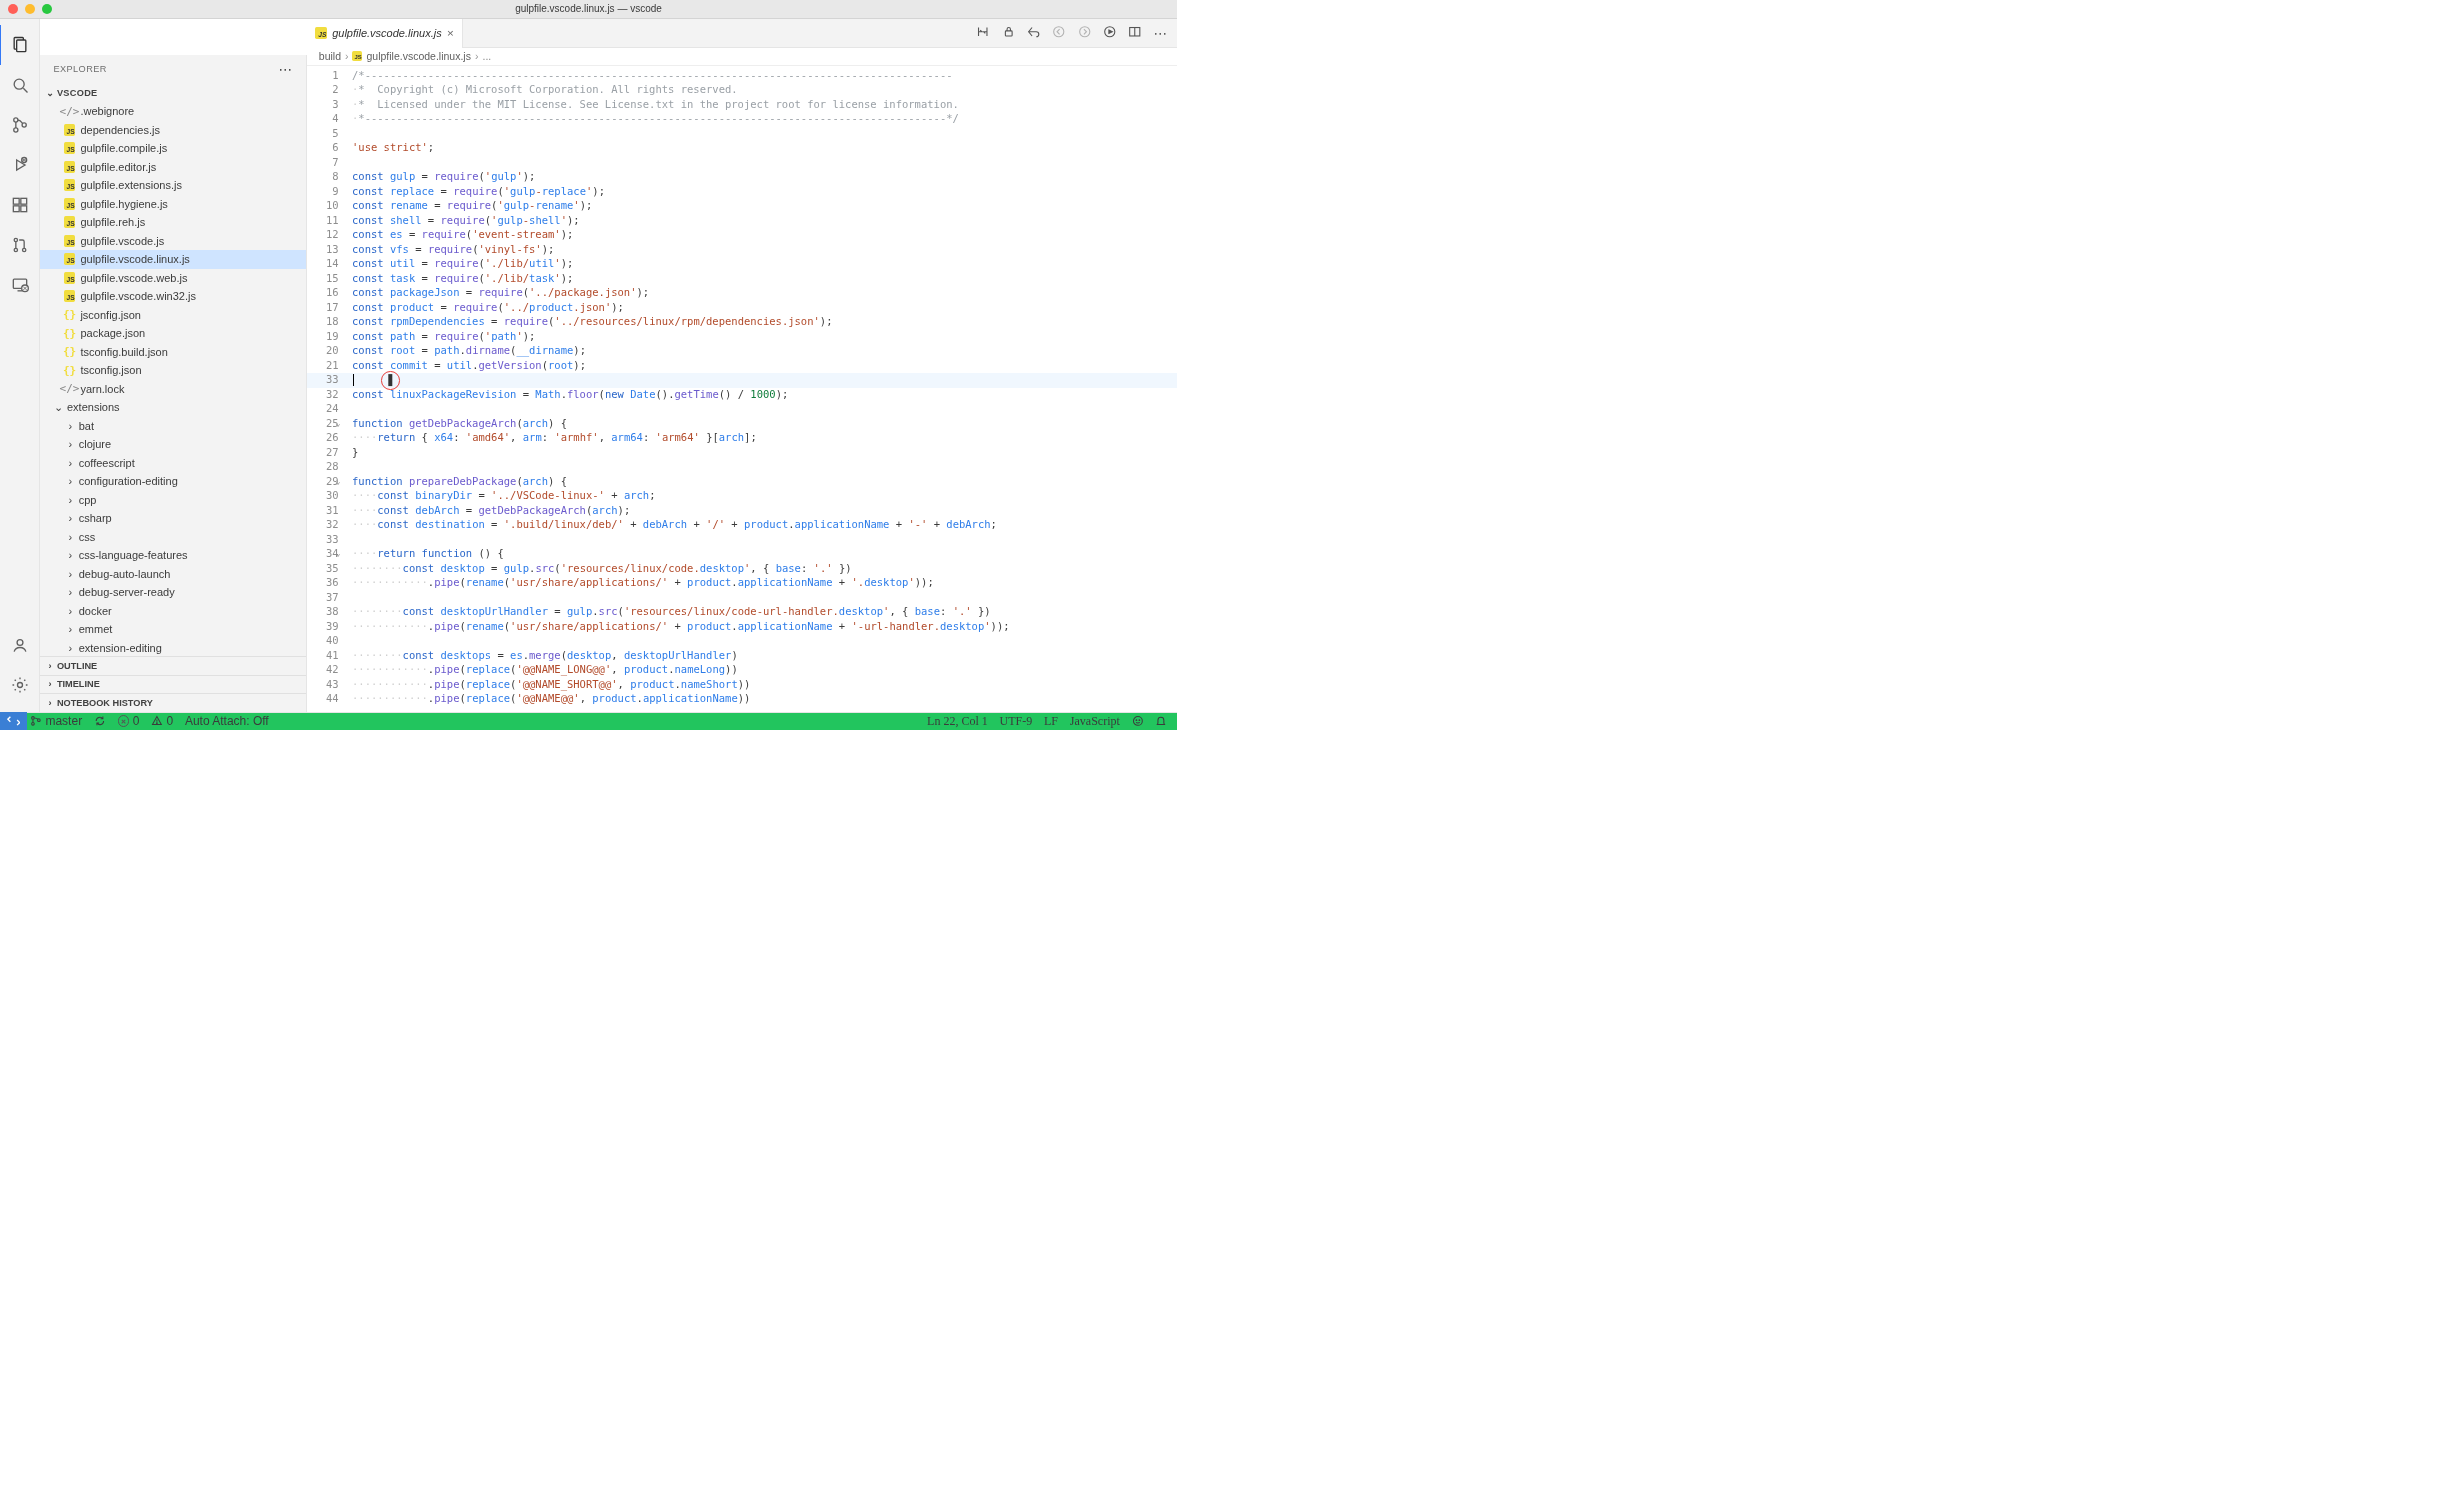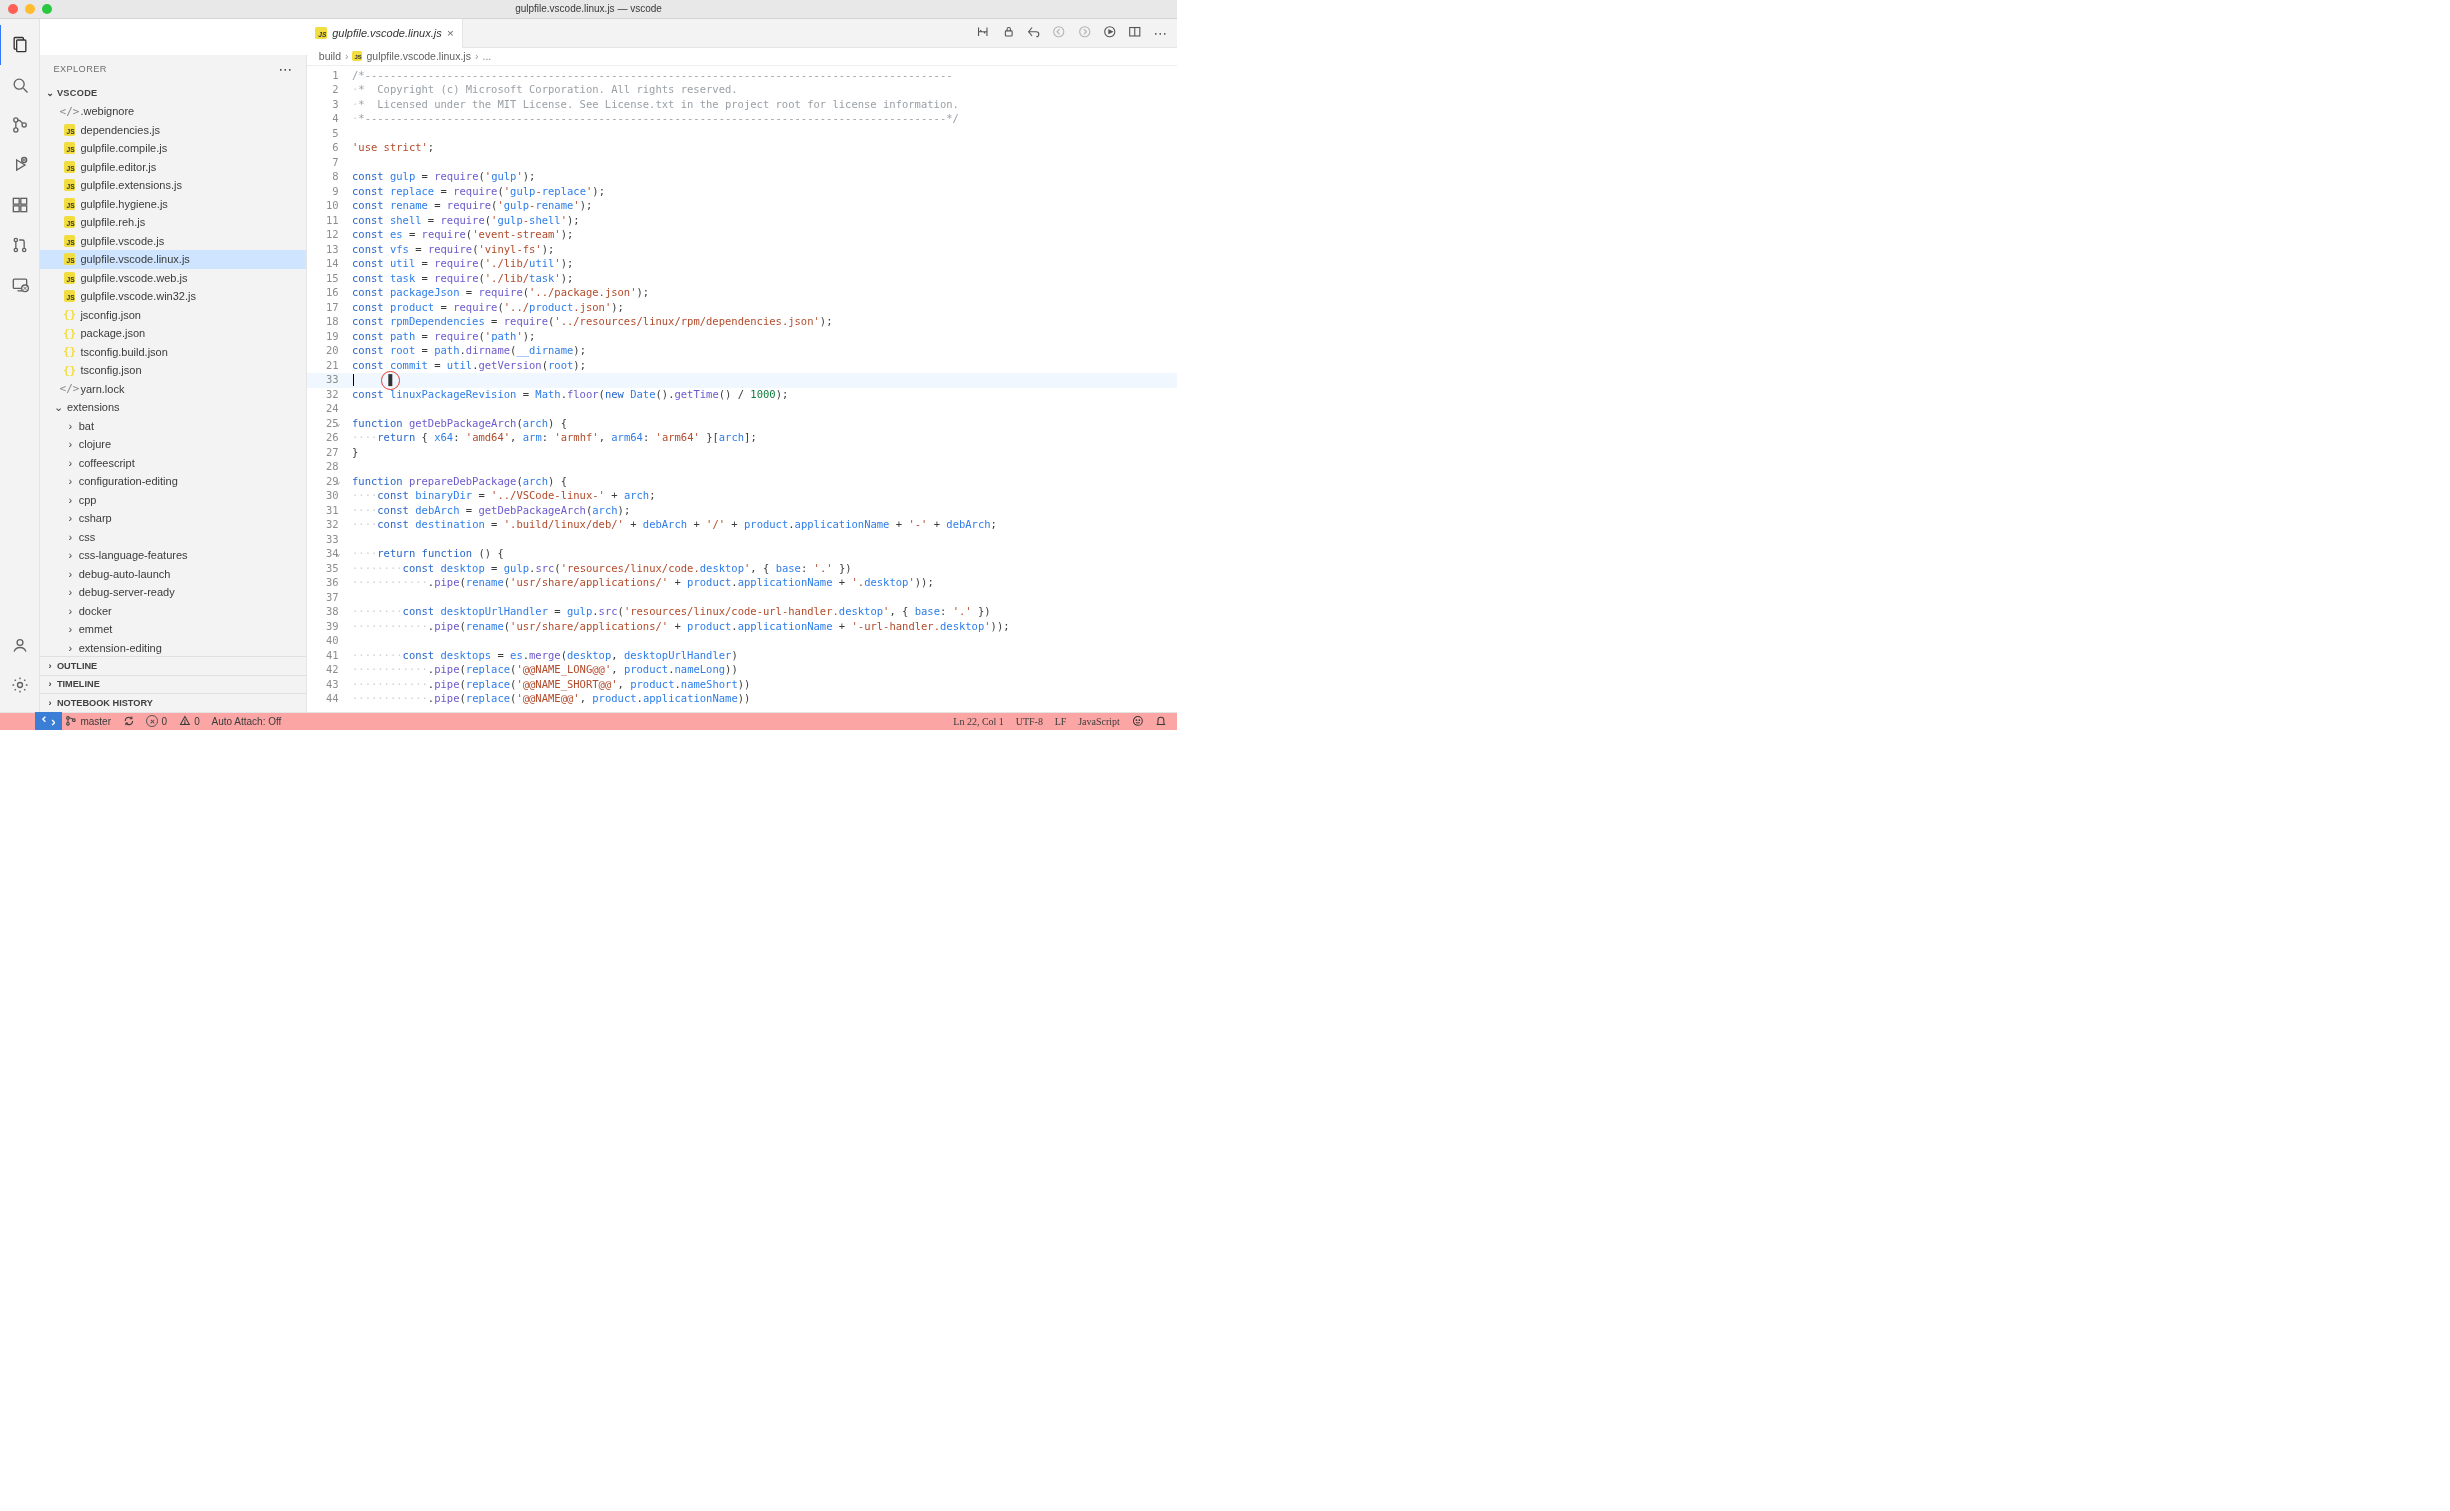--- a/index.html
+++ b/index.html
@@ -148,22 +148,22 @@
 }
 .tok-c  { color: #9aa0a6; } 
 .tok-k  { color: #2a66c9; } 
 .tok-v  { color: #2e7de9; } 
 .tok-f  { color: #6a5acd; } 
 .tok-s  { color: #b24b2b; } 
 .tok-n  { color: #0e7c3a; }    
 .whitespace-dot { color:#d0d0d0; }
 
 .statusbar {
-  height: 18.5px; background:#fca5a5; border-top:0.8px solid #e5e5e5;
-  display:flex; align-items:center; font-size:10px; color:#3b3b3b;padding-left:35px;
+  height: 18.5px; background:#22c55e; border-top:0.8px solid #e5e5e5;
+  display:flex; align-items:center; font-size:12px; color:#3b3b3b;
 }
 .statusbar .left, .statusbar .right { display:flex; align-items:center; gap:11.8px; }
 .statusbar .left { padding-left: 3.4px; }
 .statusbar .right { margin-left:auto; padding-right: 10px; font-family: Liberation Serif, serif; }
 .remote-block { background:#3a7fd5; color:#fff; height:18.5px; display:flex; align-items:center; padding: 0 6.7px;}
 .sb-item { display:flex; align-items:center; gap:3.4px; }
 .sb-item svg { width:11.8px; height:11.8px; }
 .circ-x { width:11.8px; height:11.8px; border:1.3px solid #555; border-radius:50%; position:relative;}
 .circ-x::before,.circ-x::after{content:'';position:absolute;left:2.5px;top:5px;width:5px;height:1.3px;background:#555;}
 .circ-x::before{transform:rotate(45deg);} .circ-x::after{transform:rotate(-45deg);}
@@ -621,21 +621,21 @@
     </div>
     <div class="sb-item">
       <span>Auto Attach: Off</span>
     </div>
   </div>
   <div class="right">
     <div class="sb-item">
         <span>Ln 22, Col 1</span>
       </div>
     <div class="sb-item">
-        <span>UTF-8</span>
+        <span>UTF-9</span>
       </div>
     <div class="sb-item">
         <span>LF</span>
       </div>
     <div class="sb-item">
         <span>JavaScript</span>
       </div>
     <div class="sb-item">
       <svg viewBox="0 0 16 16" fill="none" stroke="currentColor" stroke-width="1.4">
           <circle cx="8" cy="8" r="6"></circle>

